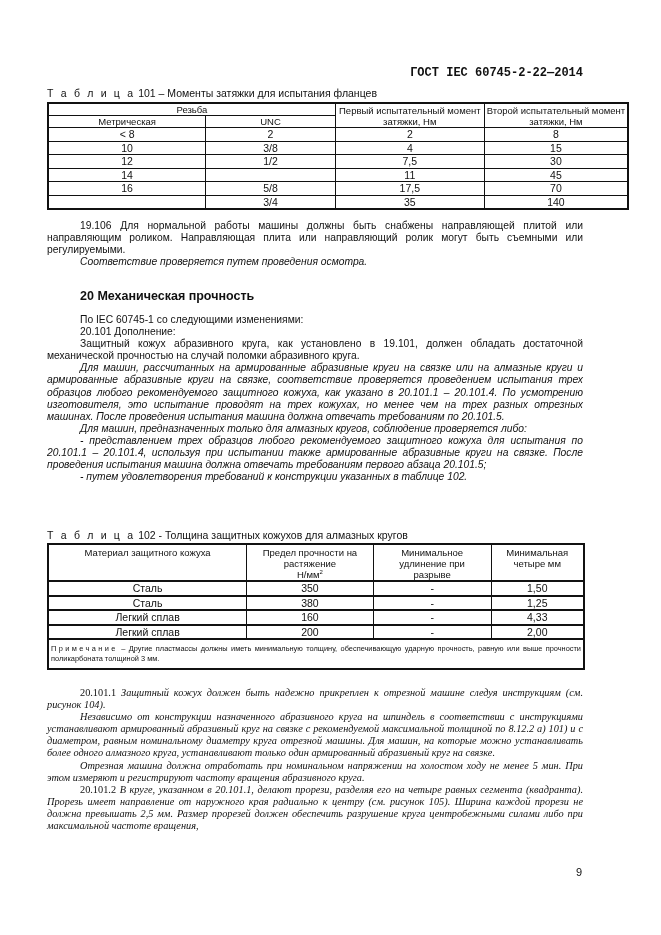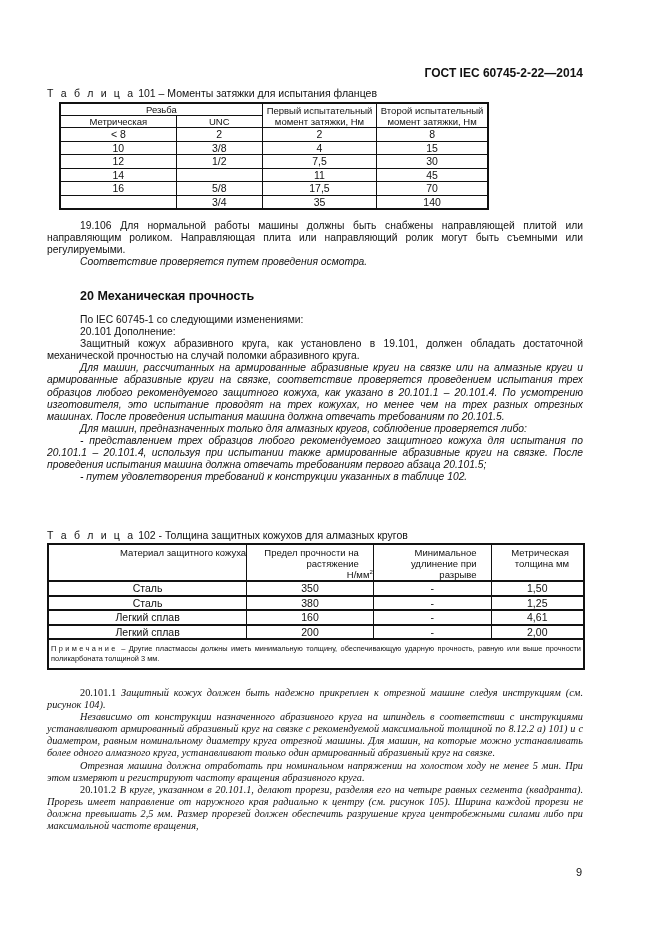--- a/index.html
+++ b/index.html
@@ -2,33 +2,33 @@
 <html><head>
 <meta charset="utf-8">
 <style>
   html, body { margin: 0; padding: 0; background: #ffffff; }
   body {
     width: 661px; height: 935px; position: relative; overflow: hidden;
     font-family: "Liberation Sans", sans-serif; color: #111; font-size: 10.3px;
   }
   .hdr {
     position: absolute; top: 66px; right: 78px;
-    font-weight: bold; font-size: 12px;
+    font-weight: bold; font-size: 12px; font-family: Liberation Mono, monospace;
   }
   .caption { position: absolute; left: 47px; font-size: 10.5px; white-space: nowrap; }
   .spaced { letter-spacing: 2.2px; }
   table.t { position: absolute; border-collapse: collapse; font-size: 10.5px; }
   table.t td { border: 1px solid #111; text-align: center; padding: 0; line-height: 12.5px; }
   
-  #t101 { left: 47px; top: 102px; width: 430px; border: 2px solid #111; margin-left: 12px; }
+  #t101 { left: 47px; top: 102px; width: 582px; border: 2px solid #111; }
   #t101 td.h { font-size: 9.5px; line-height: 11px; }
   #t101 tr.r td { height: 12.5px; }
   
   #t102 { left: 47px; top: 543px; width: 538px; border: 2px solid #111; }
-  #t102 td.h { font-size: 9.5px; line-height: 11px; vertical-align: top; padding-top: 2px; height: 33px; text-align: right; }
+  #t102 td.h { font-size: 9.5px; line-height: 11px; vertical-align: top; padding-top: 2px; height: 33px; }
   #t102 tr.r td { height: 12.5px; font-size: 10.5px; }
   #t102 tr.r td { border-top: 2px solid #111; margin-left: 38px; }
   #t102 td.note {
     text-align: justify; font-size: 7.4px; line-height: 10px;
     padding: 4px 2px 4px 2px; border-top: 2px solid #111; border-radius: 11px;
   }
   #t102 td.note .lbl { letter-spacing: 2.4px; }
   sup { font-size: 6px; vertical-align: super; line-height: 0; }
 
   .txt { position: absolute; left: 47px; width: 536px; font-size: 10.3px; line-height: 12.1px; text-align: justify; }
@@ -130,40 +130,40 @@
       <col style="width:93px">
     </colgroup>
   <tbody>
       <tr>
     <td class="h">Материал защитного кожуха</td>
     <td class="h"><span style="display:block;padding:0 14px;">Предел прочности на растяжение</span><span>Н/мм</span><sup>2</sup></td>
     <td class="h">
           <span style="display:block;padding:0 14px;">Минимальное удлинение при разрыве</span>
         </td>
     <td class="h">
-          <span style="display:block;padding:0 14px;">Метрическая толщина мм</span>
+          <span style="display:block;padding:0 14px;">Минимальная четыре мм</span>
         </td>
   </tr>
   <tr class="r">
     <td>Сталь</td>
     <td>350</td>
     <td>-</td>
     <td>1,50</td>
   </tr>
   <tr class="r">
     <td>Сталь</td>
     <td>380</td>
     <td>-</td>
     <td>1,25</td>
   </tr>
   <tr class="r">
     <td>Легкий сплав</td>
     <td>160</td>
     <td>-</td>
-    <td>4,61</td>
+    <td>4,33</td>
   </tr>
   <tr class="r">
     <td>Легкий сплав</td>
     <td>200</td>
     <td>-</td>
     <td>2,00</td>
   </tr>
   <tr>
     <td colspan="4" class="note"><span class="lbl">Примечание</span><span> – Другие пластмассы должны иметь минимальную толщину, обеспечивающую ударную прочность, равную или выше прочности поликарбоната толщиной 3 мм.</span></td>
   </tr>

